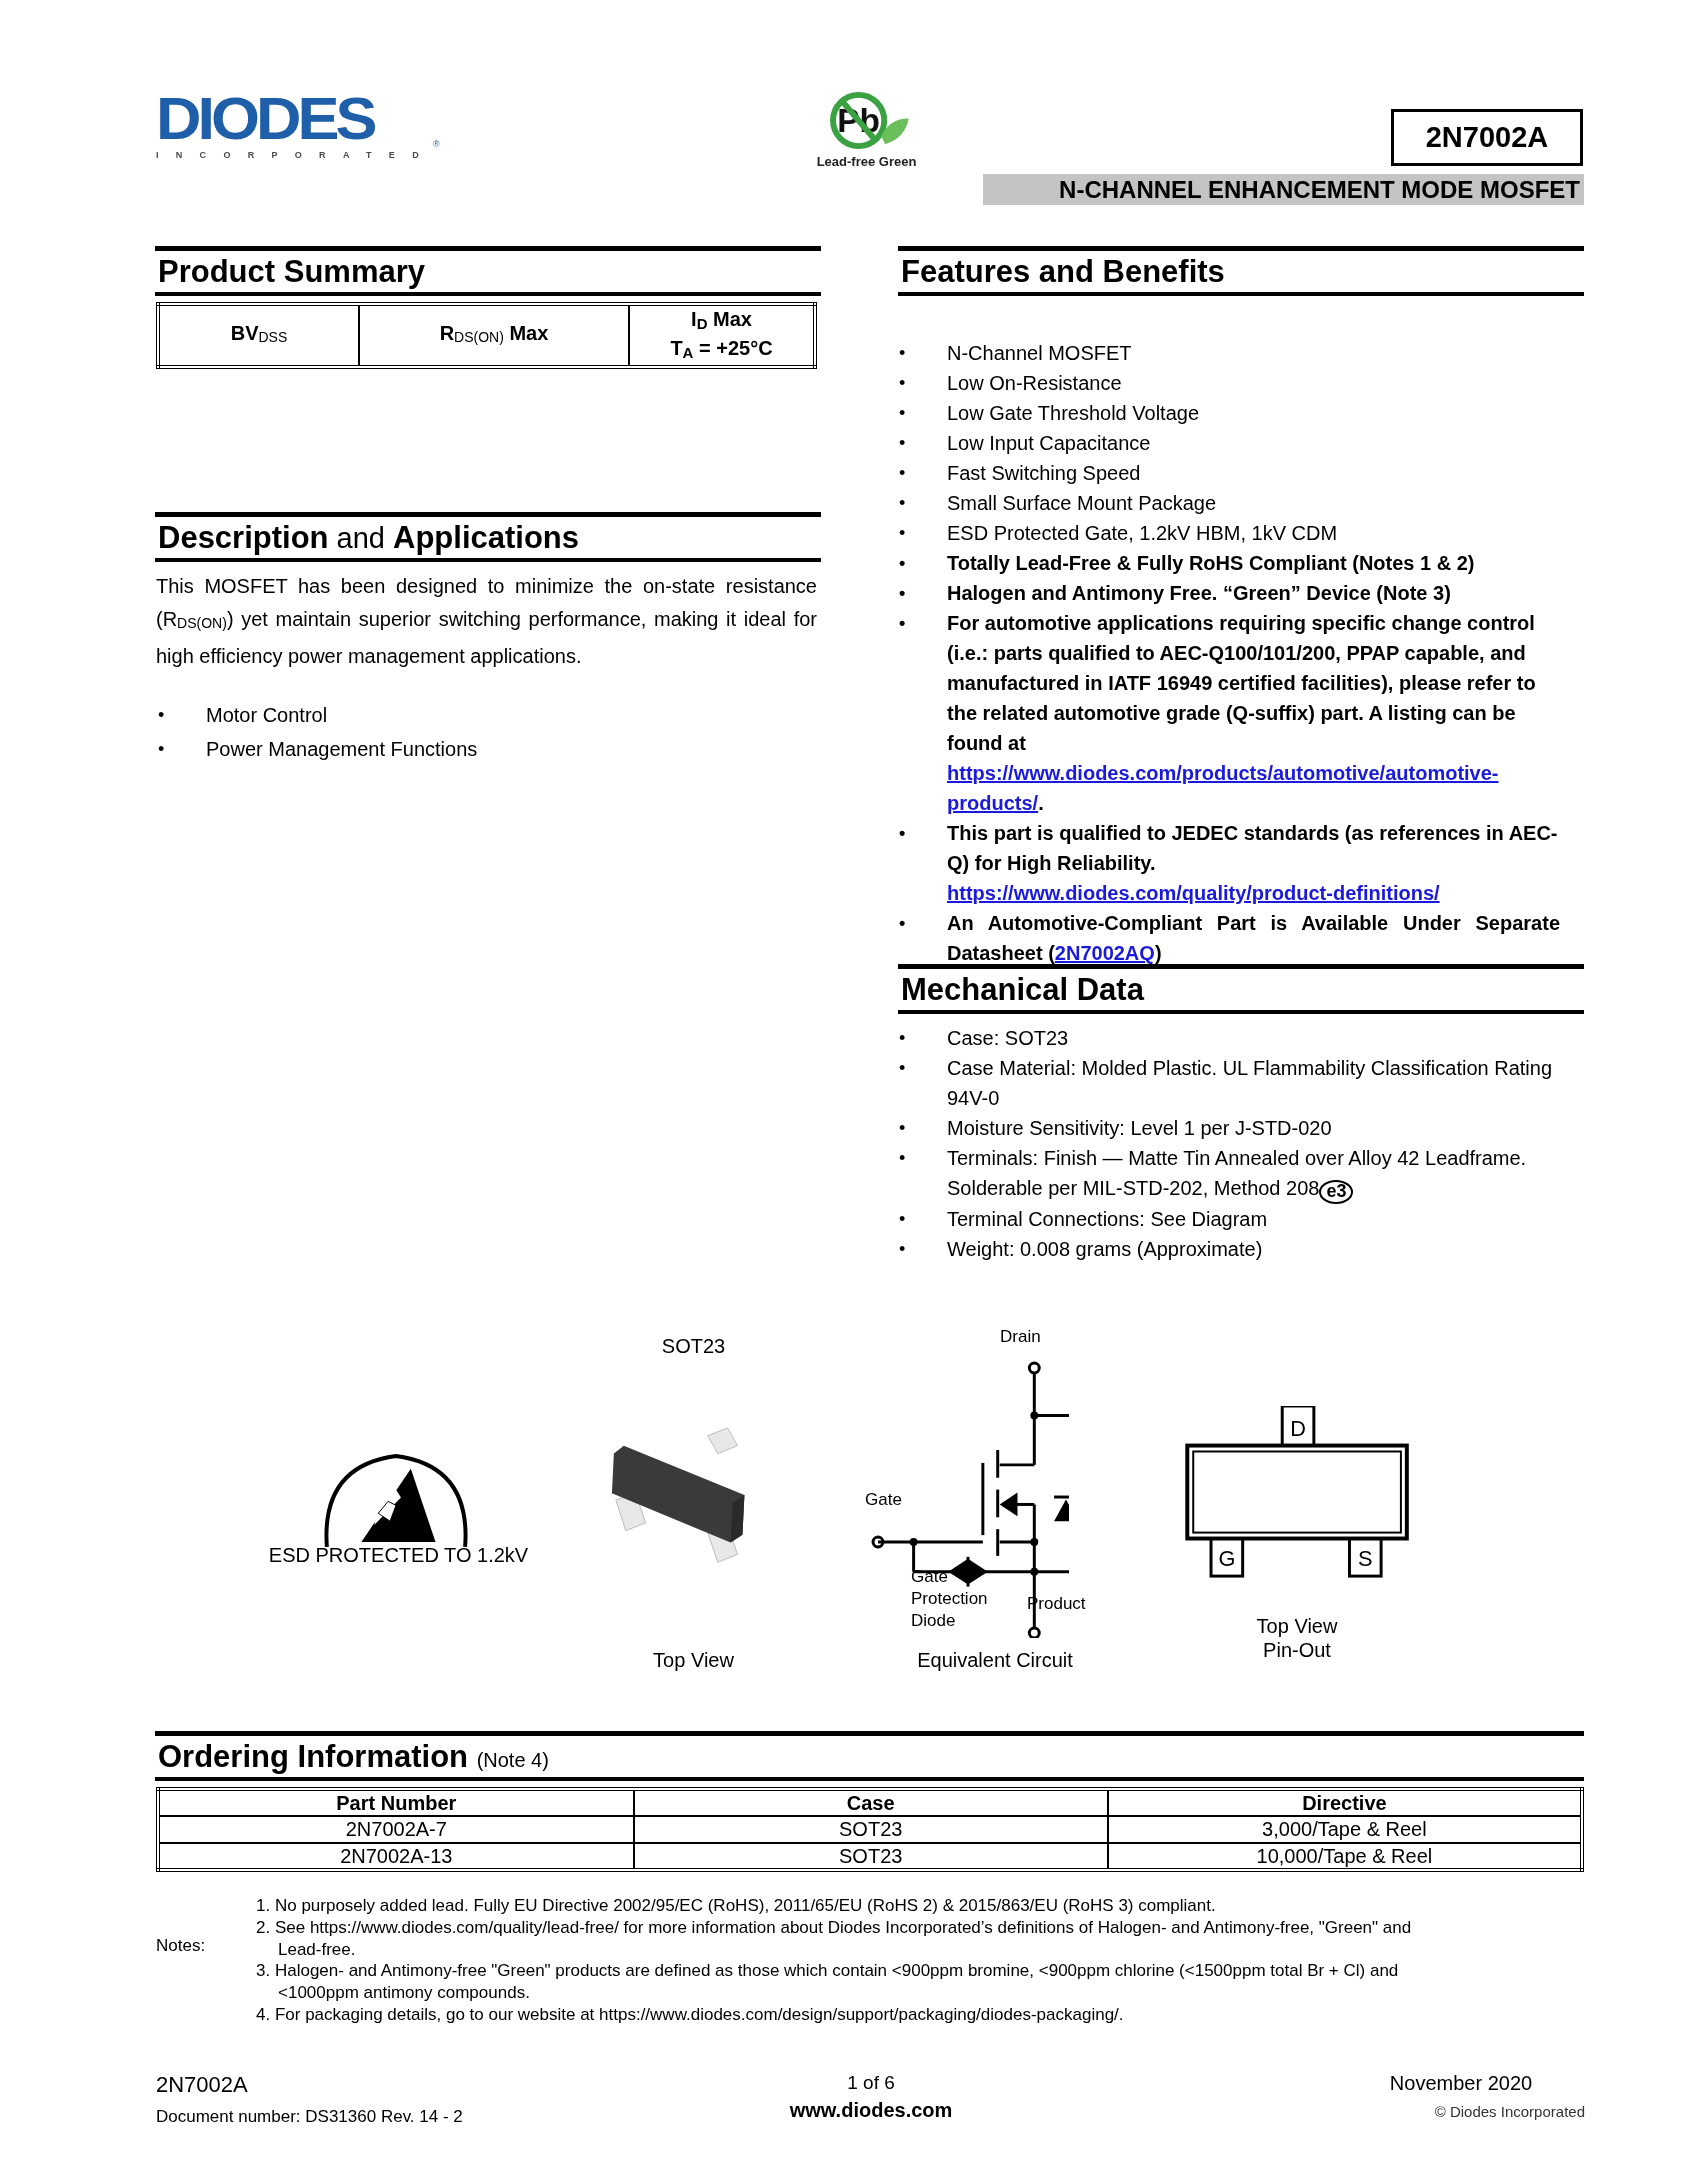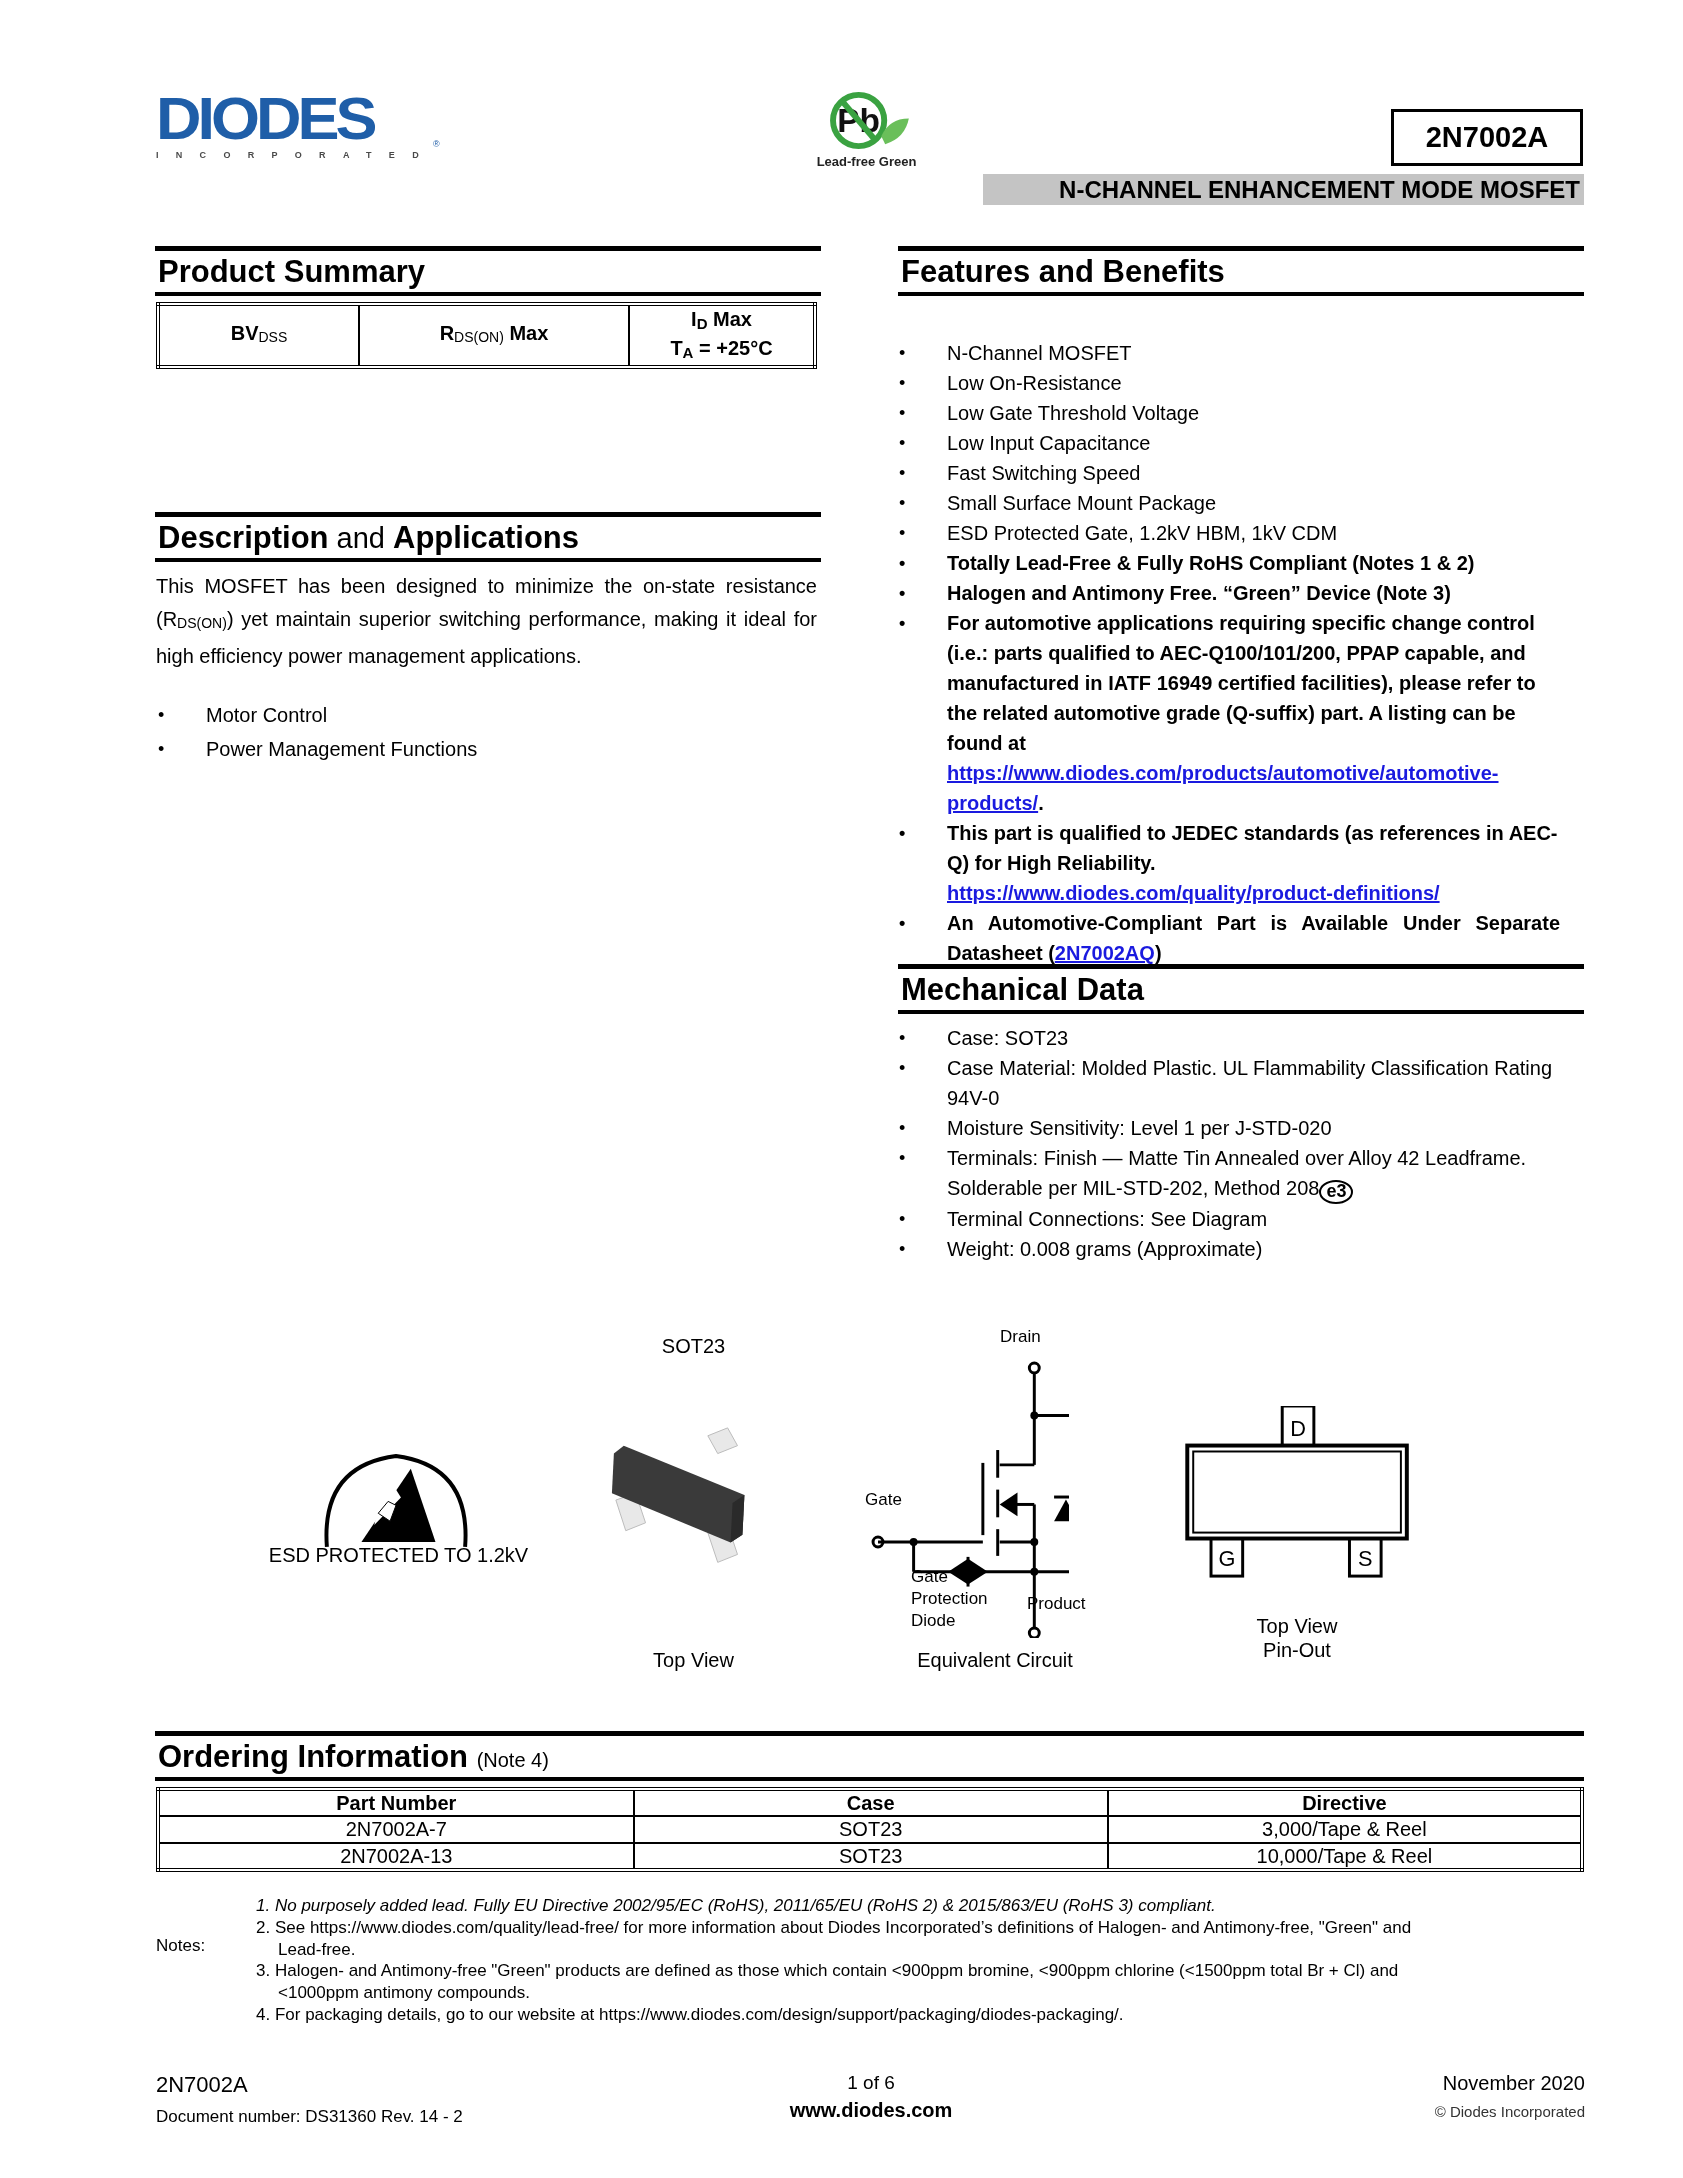--- a/index.html
+++ b/index.html
@@ -238,25 +238,25 @@
   <tr>
     <td>2N7002A-13</td>
     <td>SOT23</td>
     <td>10,000/Tape &amp; Reel</td>
   </tr>
 </tbody>
   </table>
 
 <div class="abs notes" style="left:156px; top:1895px; width:1428px; height:139px;">
   <span class="lbl">Notes:</span>
-  <div class="item" style="top:0;font-style:italic;"><span>1.</span> <span>No purposely added lead. Fully EU Directive 2002/95/EC (RoHS), 2011/65/EU (RoHS 2) &amp; 2015/863/EU (RoHS 3) compliant.</span></div>
+  <div class="item" style="top:0;"><span>1.</span> <span>No purposely added lead. Fully EU Directive 2002/95/EC (RoHS), 2011/65/EU (RoHS 2) &amp; 2015/863/EU (RoHS 3) compliant.</span></div>
   <div class="item" style="top:22px;"><span>2.</span> <span>See https://www.diodes.com/quality/lead-free/ for more information about Diodes Incorporated’s definitions of Halogen- and Antimony-free, "Green" and</span><span class="cont">Lead-free.</span></div>
   <div class="item" style="top:65px;"><span>3.</span> <span>Halogen- and Antimony-free "Green" products are defined as those which contain &lt;900ppm bromine, &lt;900ppm chlorine (&lt;1500ppm total Br + Cl) and</span><span class="cont">&lt;1000ppm antimony compounds.</span></div>
   <div class="item" style="top:109px;"><span>4.</span> <span>For packaging details, go to our website at https://www.diodes.com/design/support/packaging/diodes-packaging/.</span></div>
 </div>
 
 <div class="abs footer" style="left:156px; top:2072px; font-size:22px;">2N7002A</div>
 <div class="abs footer" style="left:156px; top:2107px; font-size:17px;">Document number: DS31360 Rev. 14 - 2</div>
 <div class="abs footer" style="left:752px; top:2072px; width:238px; text-align:center; font-size:19px;">1 of 6</div>
 <div class="abs footer" style="left:752px; top:2099px; width:238px; text-align:center; font-size:20px; font-weight:bold;">www.diodes.com</div>
-<div class="abs footer" style="left:1337px; top:2072px; width:248px; text-align:right; font-size:20px;">November 2020</div>
+<div class="abs footer" style="left:1337px; top:2072px; width:248px; text-align:center; font-size:20px;">November 2020</div>
 <div class="abs footer" style="left:1337px; top:2103px; width:248px; text-align:right; font-size:15px; color:#333;">© Diodes Incorporated</div>
 
 
 </body></html>

